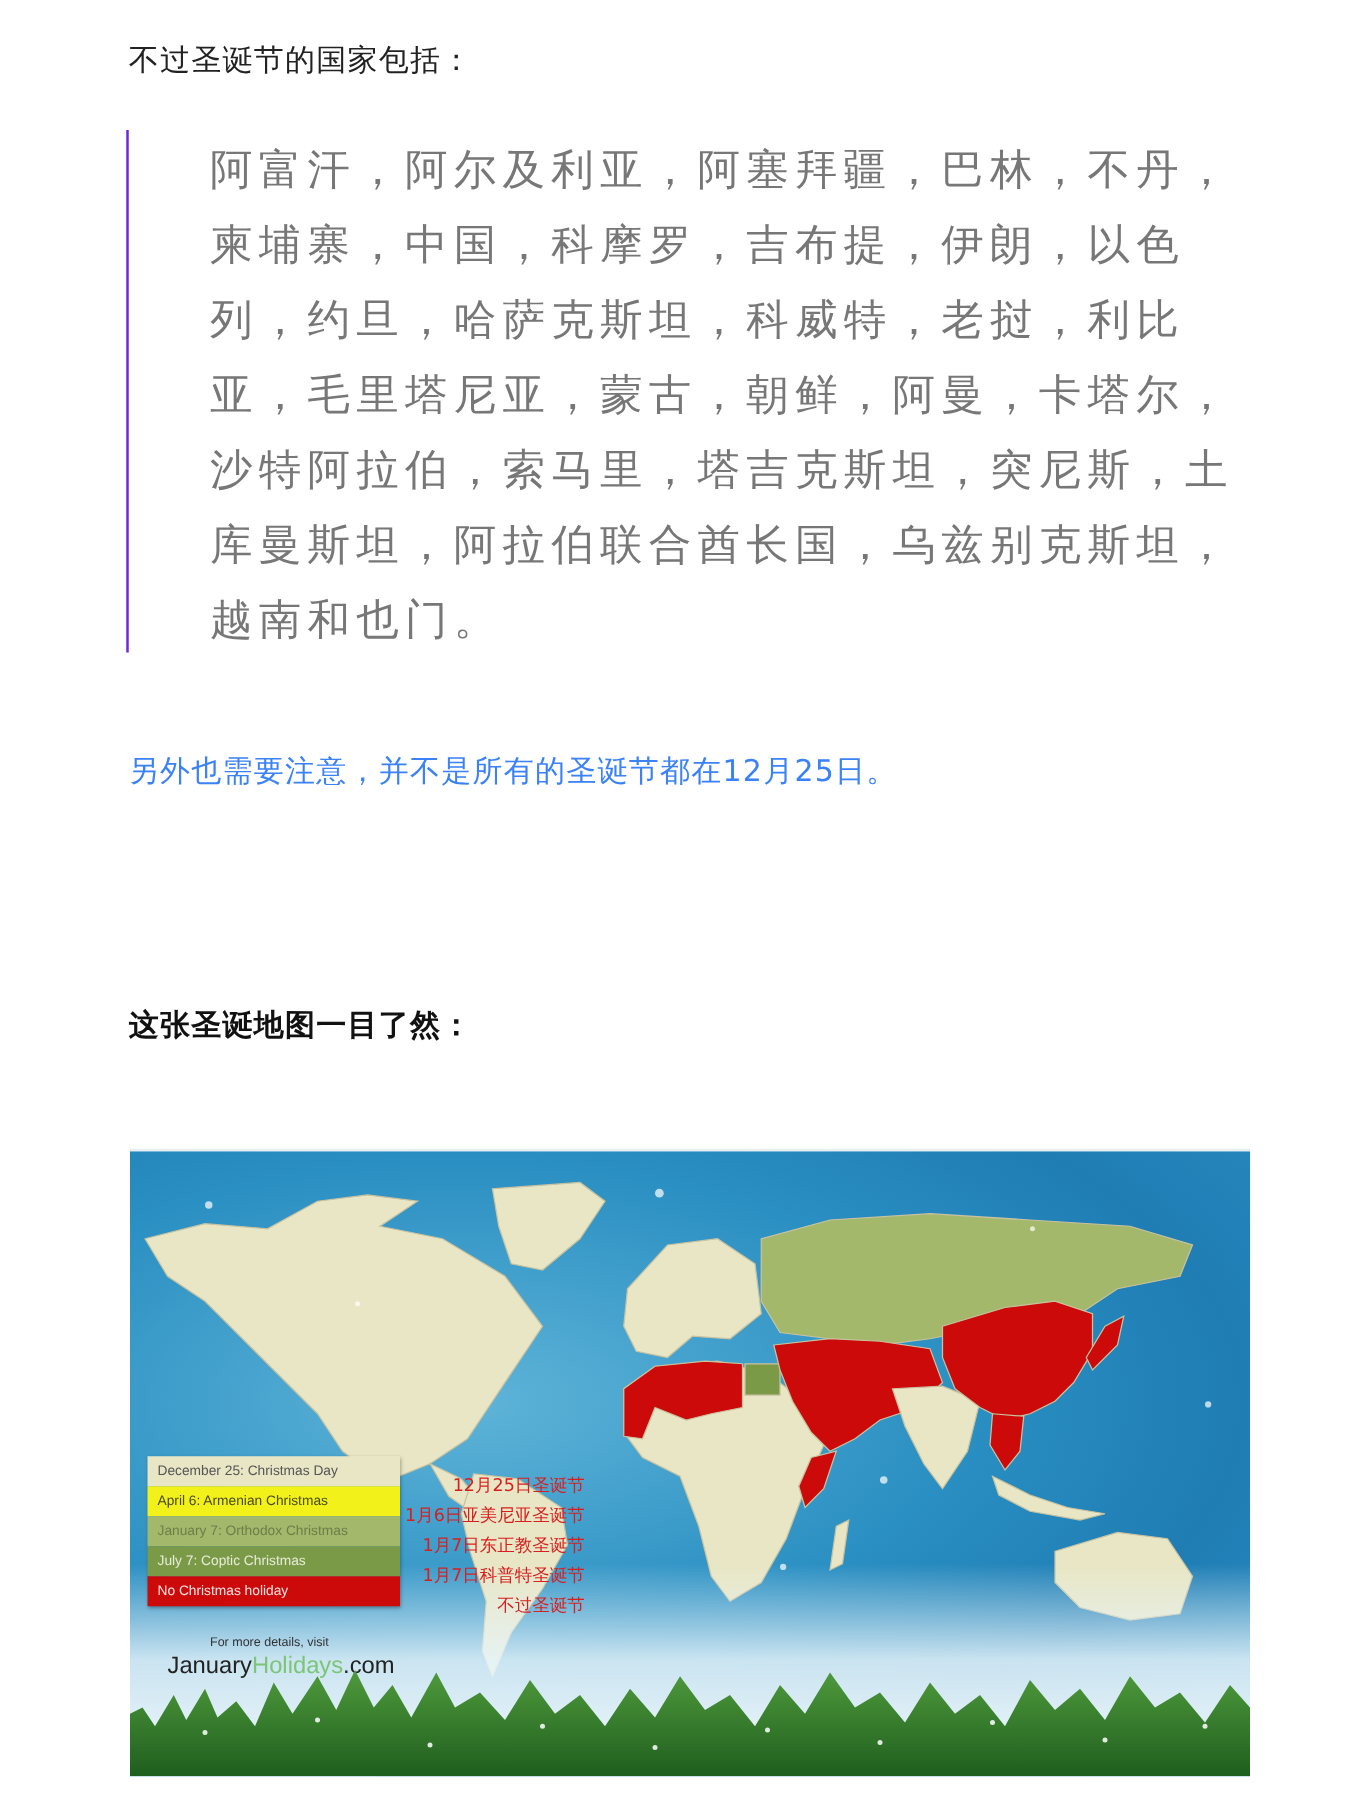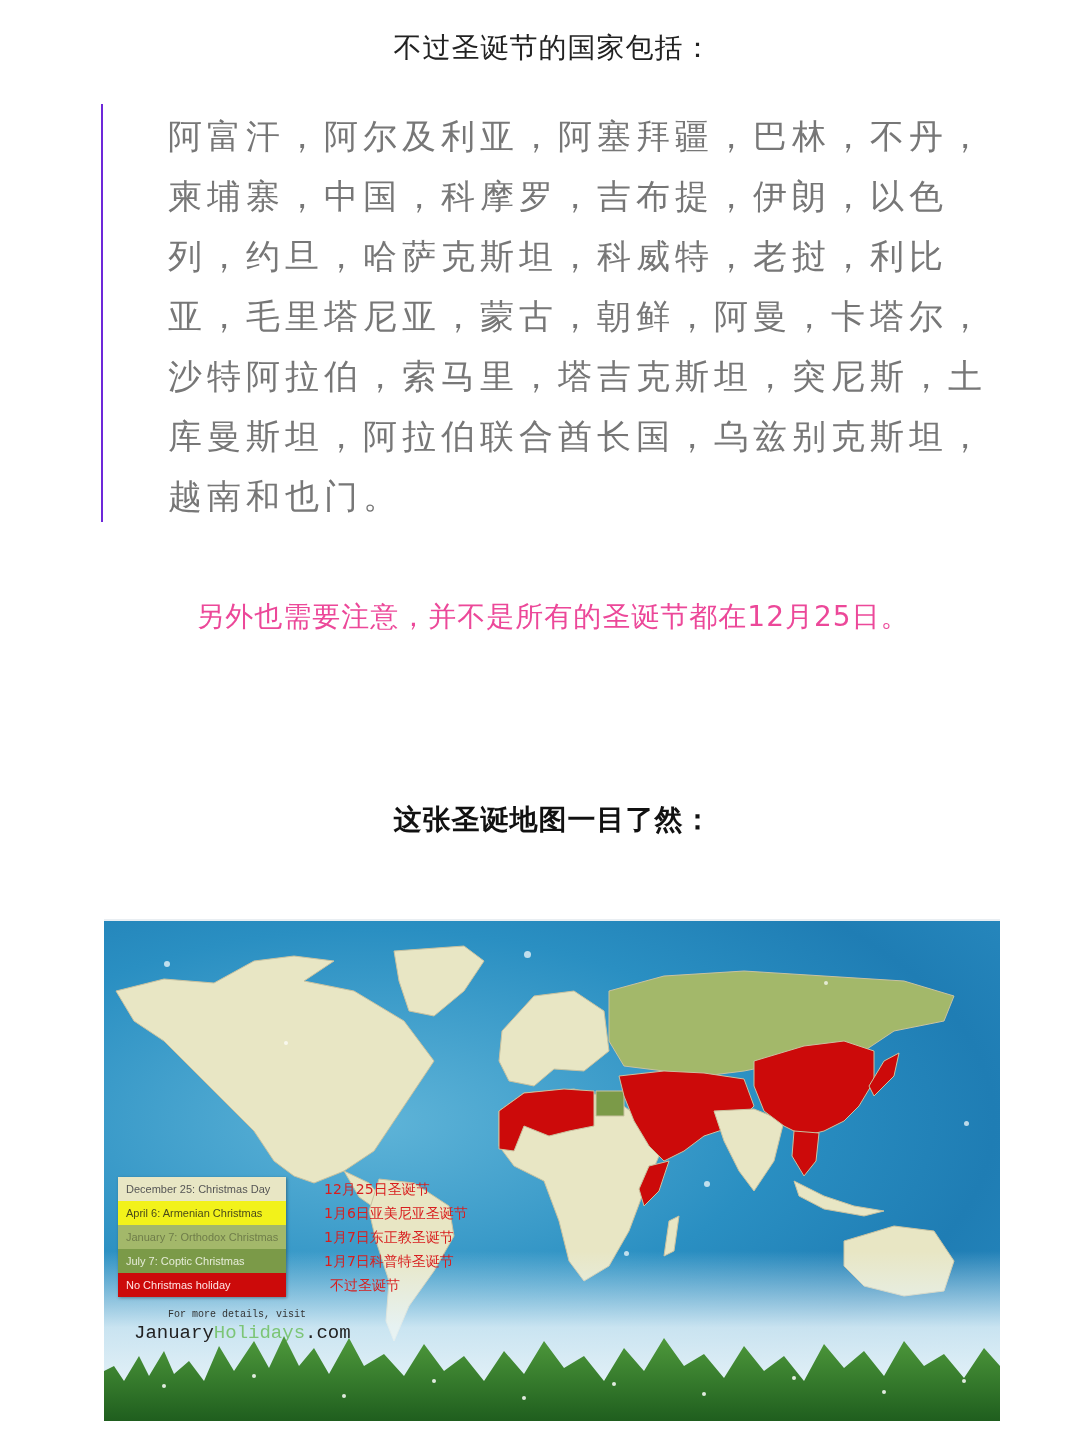--- a/index.html
+++ b/index.html
@@ -12,25 +12,24 @@
     height: 1439px;
     position: relative;
     overflow: hidden;
     font-family: "DejaVu Sans", "Liberation Sans", sans-serif;
     color: #1a1a1a;
   }
   .para {
     position: absolute;
     left: 103px;
     width: 900px;
-    font-size: 28px;
+    font-size: 24px;
     line-height: 68px;
     letter-spacing: 1px;
     margin: 0;
-    text-align: center;
   }
   #intro { top: 14px; color: #222; }
   .quote {
     position: absolute;
     left: 101px;
     top: 104px;
     width: 910px;
     height: 418px;
     border-left: 2px solid #6d28d9;
   }
@@ -38,21 +37,21 @@
     position: absolute;
     left: 65px;
     top: 2px;
     width: 840px;
     font-size: 34px;
     line-height: 60px;
     letter-spacing: 5px;
     color: #777;
     margin: 0;
   }
-  #note { top: 582px; line-height: 70px; color: #ec4899; }
+  #note { top: 582px; line-height: 70px; color: #3b82f6; }
   #heading { top: 786px; font-weight: bold; color: #111; }
 
   
   .map {
     position: absolute;
     left: 104px;
     top: 919px;
     width: 896px;
     height: 500px;
     overflow: hidden;
@@ -62,50 +61,51 @@
   .map svg.land { position: absolute; left: 0; top: 0; }
   .snowfade {
     position: absolute; left: 0; top: 330px; width: 896px; height: 170px;
     background: linear-gradient(to bottom, rgba(255,255,255,0) 0%, rgba(230,244,250,0.85) 45%, #f4fafc 100%);
   }
   .flake { position: absolute; border-radius: 50%; background: rgba(255,255,255,0.7); }
 
   .legend {
     position: absolute;
     left: 14px;
-    top: 256px;
-    width: 168px;
+    top: 244px;
+    width: 202px;
     box-shadow: 1px 1px 3px rgba(0,0,0,0.35);
   }
   .legend-row {
     height: 24px;
     line-height: 24px;
     font-size: 11px;
     padding-left: 8px;
     font-family: "Liberation Sans", sans-serif;
     white-space: nowrap;
     overflow: hidden;
   }
   .cn-labels {
     position: absolute;
     left: 220px;
     top: 256px;
+    text-align: right;
   }
   .cn-label {
     height: 24px;
     line-height: 24px;
     font-size: 14px;
     color: #d81e1e;
     white-space: nowrap;
   }
   .credit {
     position: absolute;
     left: 30px;
     top: 388px;
-    font-family: Liberation Mono, monospace;
+    font-family: Liberation Sans, sans-serif;
   }
   .credit-small { font-size: 10px; color: #333; padding-left: 34px; }
   .credit-brand { font-size: 19px; color: #222; margin-top: 2px; }
   .credit-brand .hl { color: #7cc576; }
 
   .pine {
     position: absolute; left: 0; bottom: 0; width: 896px; height: 95px;
   }
 </style>
 </head>

